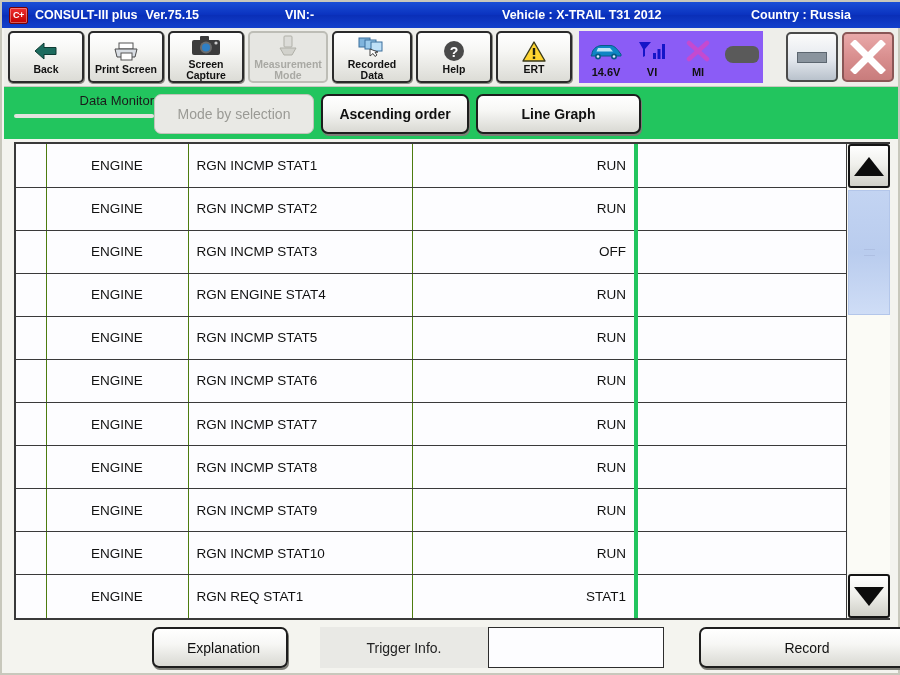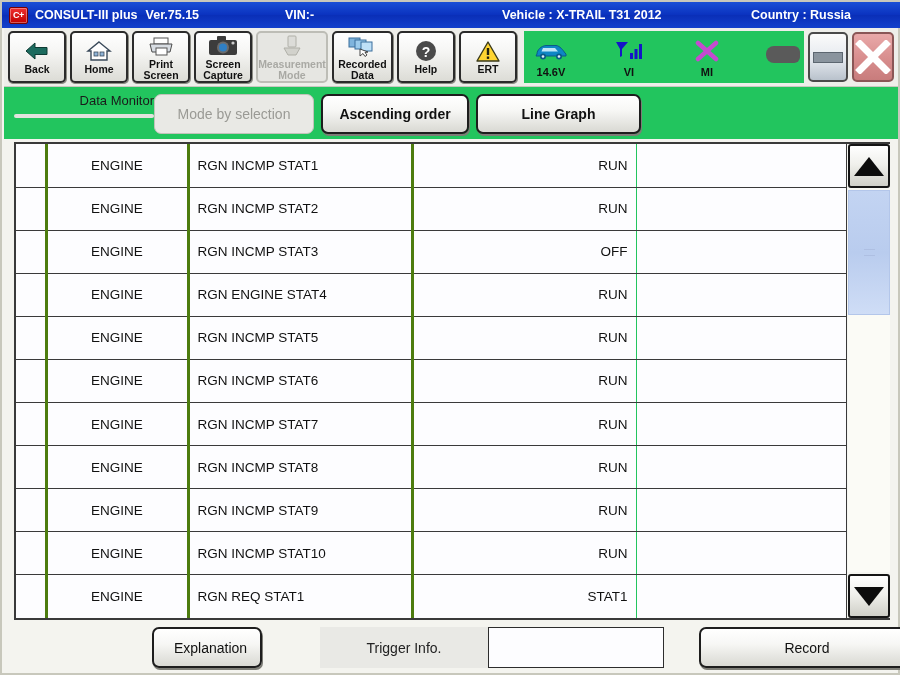--- a/index.html
+++ b/index.html
@@ -51,21 +51,21 @@
   .tbtn.wide{width:80px;}
   .tbtn.disabled{
     background:#e6e6e2;border-color:#bdbdb6;color:#a9a9a4;
     box-shadow:none;cursor:default;
   }
   .tbtn .ic{height:24px;display:flex;align-items:center;justify-content:center;margin-bottom:1px;}
   .tbtn .lbl{display:block;}
 
   .status-group{
     display:flex;align-items:flex-end;height:52px;margin-left:7px;
-    background:#22c55e;padding:0 4px;gap:32px;
+    background:#8b5cf6;padding:0 4px;
   }
   .stat{
     width:46px;display:flex;flex-direction:column;align-items:center;justify-content:flex-end;
     font-size:11px;font-weight:bold;color:#111;
   }
   .stat .ic{height:28px;display:flex;align-items:center;justify-content:center;}
   .stat .slbl{margin-top:1px;margin-bottom:5px;}
   .pill{
     width:34px;height:17px;background:#5a5a5a;border-radius:8px 6px 6px 8px;
     margin-bottom:20px;margin-left:4px;
@@ -125,29 +125,29 @@
   }
 
   
   .tablewrap{
     position:absolute;left:12px;top:140px;width:876px;height:478px;
     border:2px solid #3a3a3a;background:#fdfdff;box-sizing:border-box;
     display:flex;
   }
   table{border-collapse:collapse;width:830px;table-layout:fixed;}
   td{
-    border-right:3px solid #4d7c0f;border-bottom:1px solid #3a3a3a;
+    border-right:1px solid #4d7c0f;border-bottom:1px solid #3a3a3a;
     height:43px;font-size:13.5px;color:#111;background:#fdfdff;
     padding:0 8px;box-sizing:border-box;overflow:hidden;white-space:nowrap;
   }
   tr:last-child td{border-bottom:none;}
   .c-sel{width:30px;padding:0;}
   .c-sys{width:142px;text-align:center;}
   .c-item{width:224px;text-align:left;padding-left:8px;margin-left:16px;}
-  .c-val{width:224px;text-align:right;padding-right:8px;border-right:1px solid #22c55e;margin-top:36px;}
+  .c-val{width:224px;text-align:right;padding-right:8px;border-right:4px solid #22c55e;margin-top:36px;}
   .c-unit{width:210px;border-right:none;}
 
   
   .sbar{
     width:44px;height:474px;position:relative;background:#f6f6f1;
     border-left:1px solid #3a3a3a;box-sizing:border-box;flex:0 0 44px;
   }
   .sbtn-arrow{
     position:absolute;left:1px;width:42px;height:44px;
     background:linear-gradient(180deg,#ffffff 0%,#f0f0ec 45%,#cfcfc8 100%);
@@ -169,21 +169,21 @@
 
   
   .footer{position:absolute;left:2px;top:620px;width:894px;height:51px;background:#f4f4ef;}
   .fbtn{
     position:absolute;top:5px;height:41px;border-radius:7px;box-sizing:border-box;
     display:flex;align-items:center;justify-content:center;
     font-size:14px;color:#111;cursor:pointer;
     background:linear-gradient(180deg,#ffffff 0%,#f7f7f5 40%,#d9d9d3 100%);
     border:2px solid #1d1d1d;box-shadow:1px 2px 0 #7d7d76;
   }
-  #explanation-btn{left:148px;width:110px;padding-left:7px;}
+  #explanation-btn{left:148px;width:136px;padding-left:7px;}
   #record-btn{left:695px;width:216px;}
   #trigger-label{
     position:absolute;left:316px;top:5px;width:168px;height:41px;
     background:#e9e9e5;display:flex;align-items:center;justify-content:center;
     font-size:14px;color:#222;box-sizing:border-box;
   }
   #trigger-field{
     position:absolute;left:484px;top:5px;width:176px;height:41px;
     background:#fdfdff;border:1px solid #2d2d2d;box-sizing:border-box;
   }
@@ -206,30 +206,20 @@
 
     <div class="tbtn">
       <span class="ic">
         <svg width="26" height="20" viewBox="0 0 26 20">
             <path d="M11 2 L2 10 L11 18 L11 13.5 L23 13.5 L23 6.5 L11 6.5 Z" fill="#1c6b5e" stroke="#0d3b33" stroke-width="1"></path>
           </svg>
       </span>
       <span class="lbl">Back</span>
     </div>
 
-    <div class="tbtn">
-      <span class="ic">
-        <svg width="26" height="22" viewBox="0 0 26 22">
-          <path d="M13 2 L24 11 L21 11 L21 20 L5 20 L5 11 L2 11 Z" fill="#ffffff" stroke="#3a4a5a" stroke-width="1.4"></path>
-          <rect x="8" y="12" width="4" height="4" fill="#8fb4d8" stroke="#3a4a5a" stroke-width="0.8"></rect>
-          <rect x="14" y="12" width="4" height="4" fill="#8fb4d8" stroke="#3a4a5a" stroke-width="0.8"></rect>
-        </svg>
-      </span>
-      <span class="lbl">Home</span>
-    </div>
 
     <div class="tbtn">
       <span class="ic">
         <svg width="28" height="22" viewBox="0 0 28 22">
           <rect x="7" y="3" width="14" height="6" fill="#ffffff" stroke="#555" stroke-width="1"></rect>
           <path d="M3 9 L25 9 L23 17 L5 17 Z" fill="#d8dde3" stroke="#4a4a4a" stroke-width="1"></path>
           <rect x="9" y="13" width="11" height="7" fill="#ffffff" stroke="#555" stroke-width="1"></rect>
         </svg>
       </span>
       <span class="lbl">Print Screen</span>

